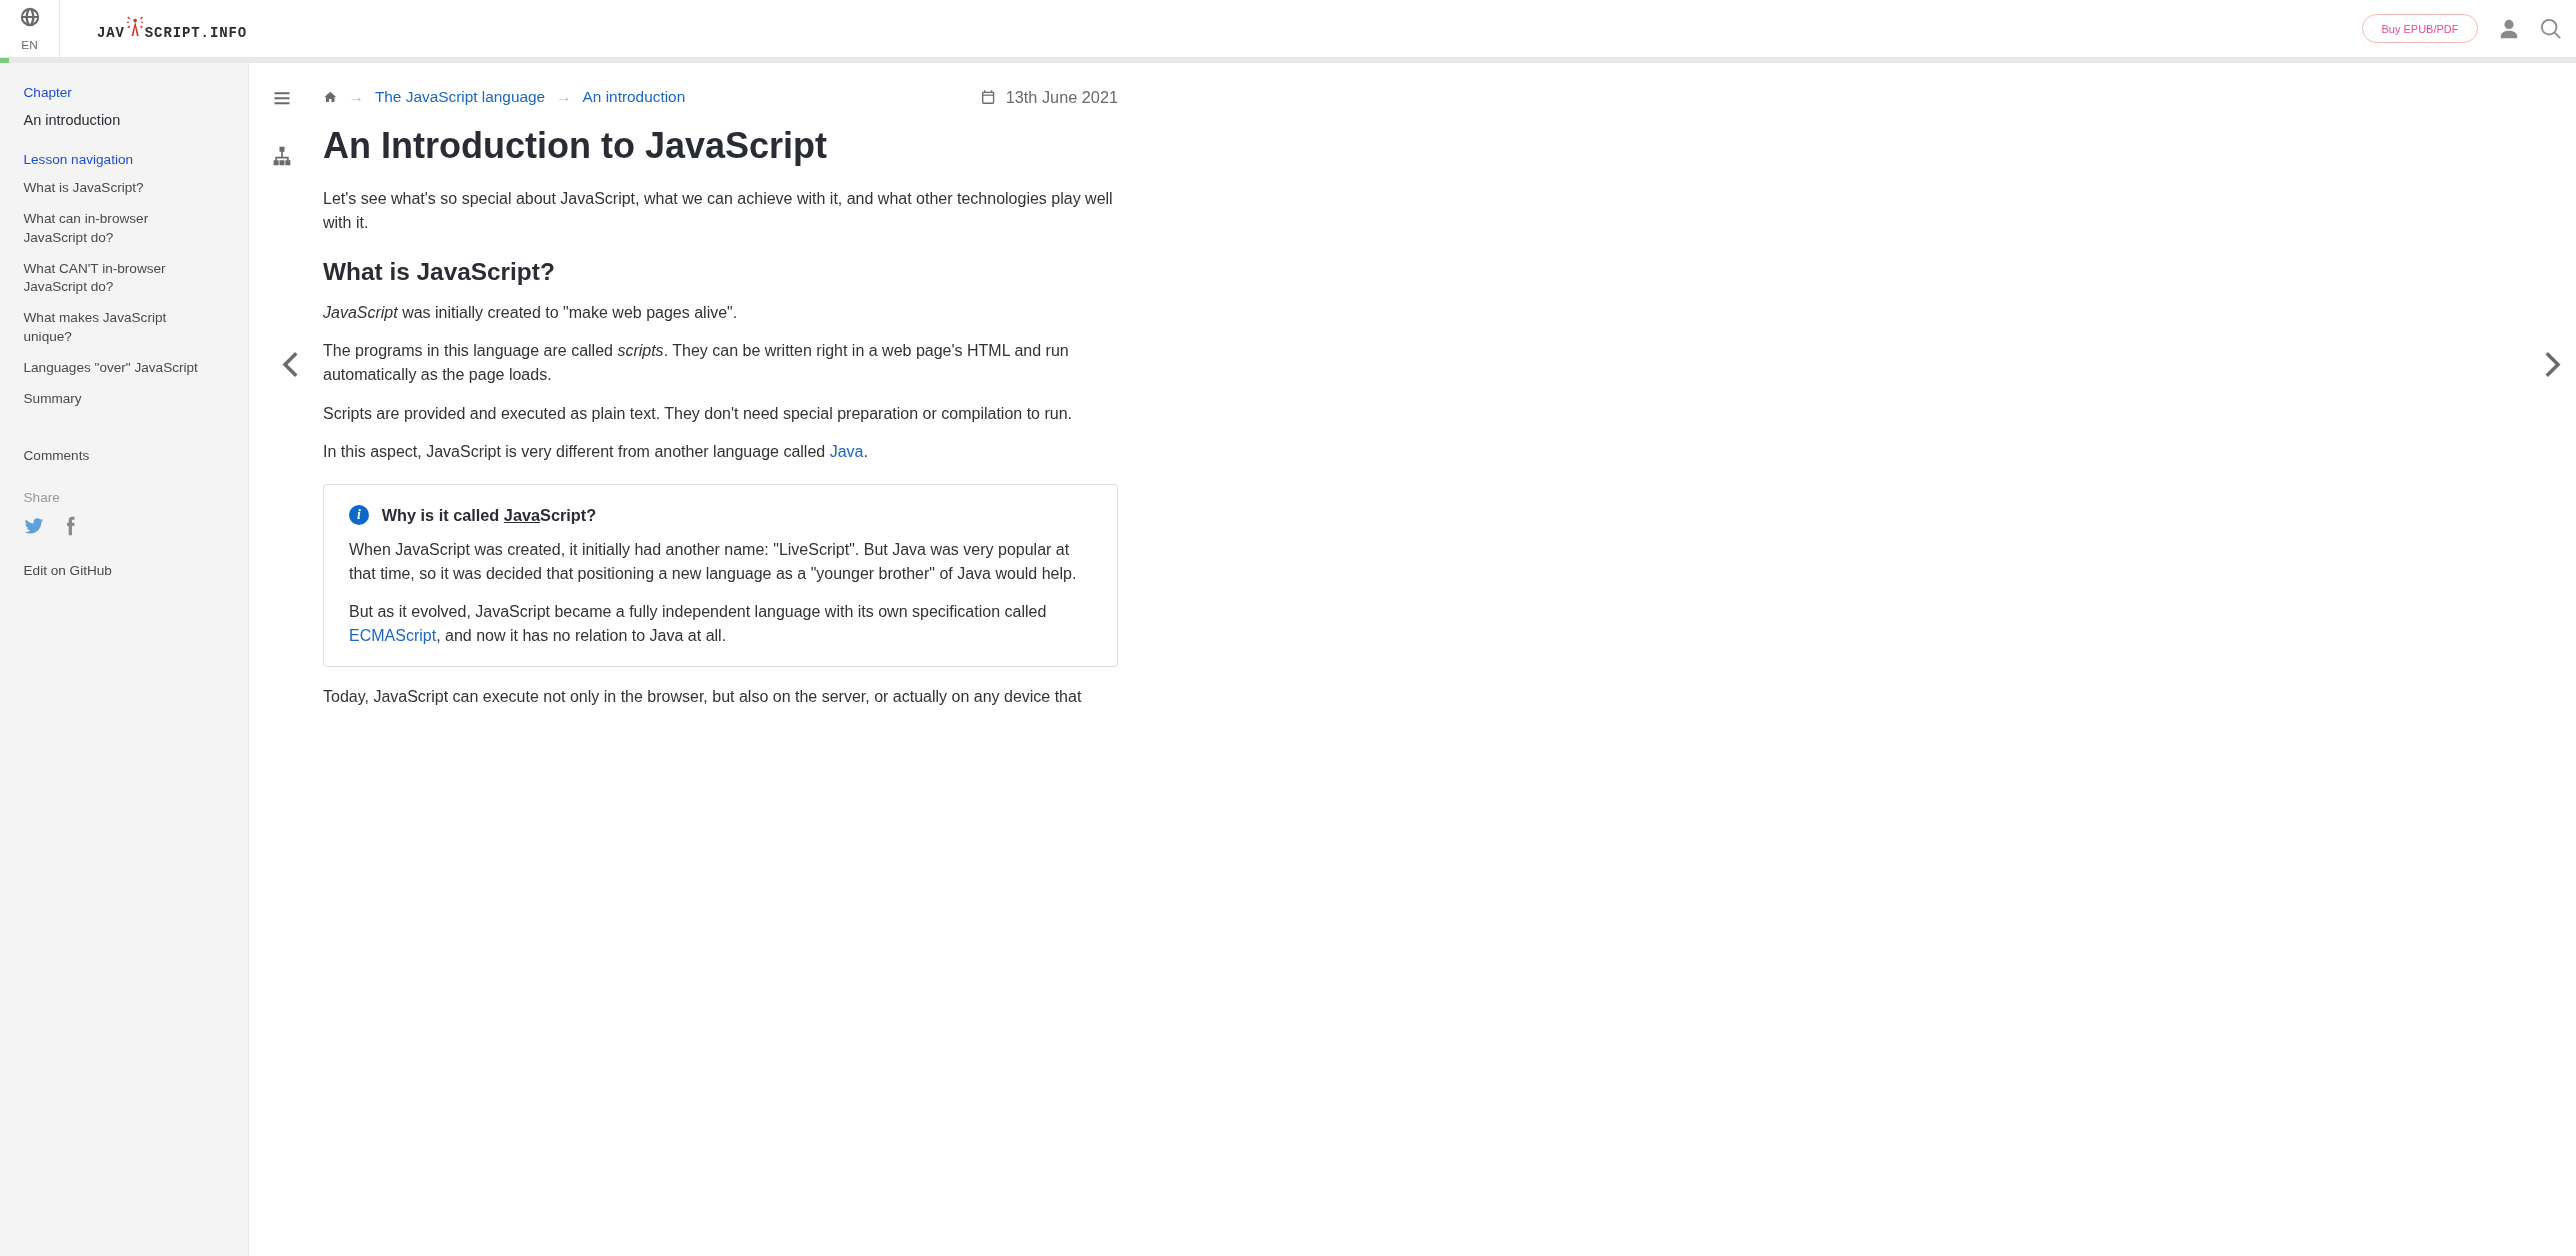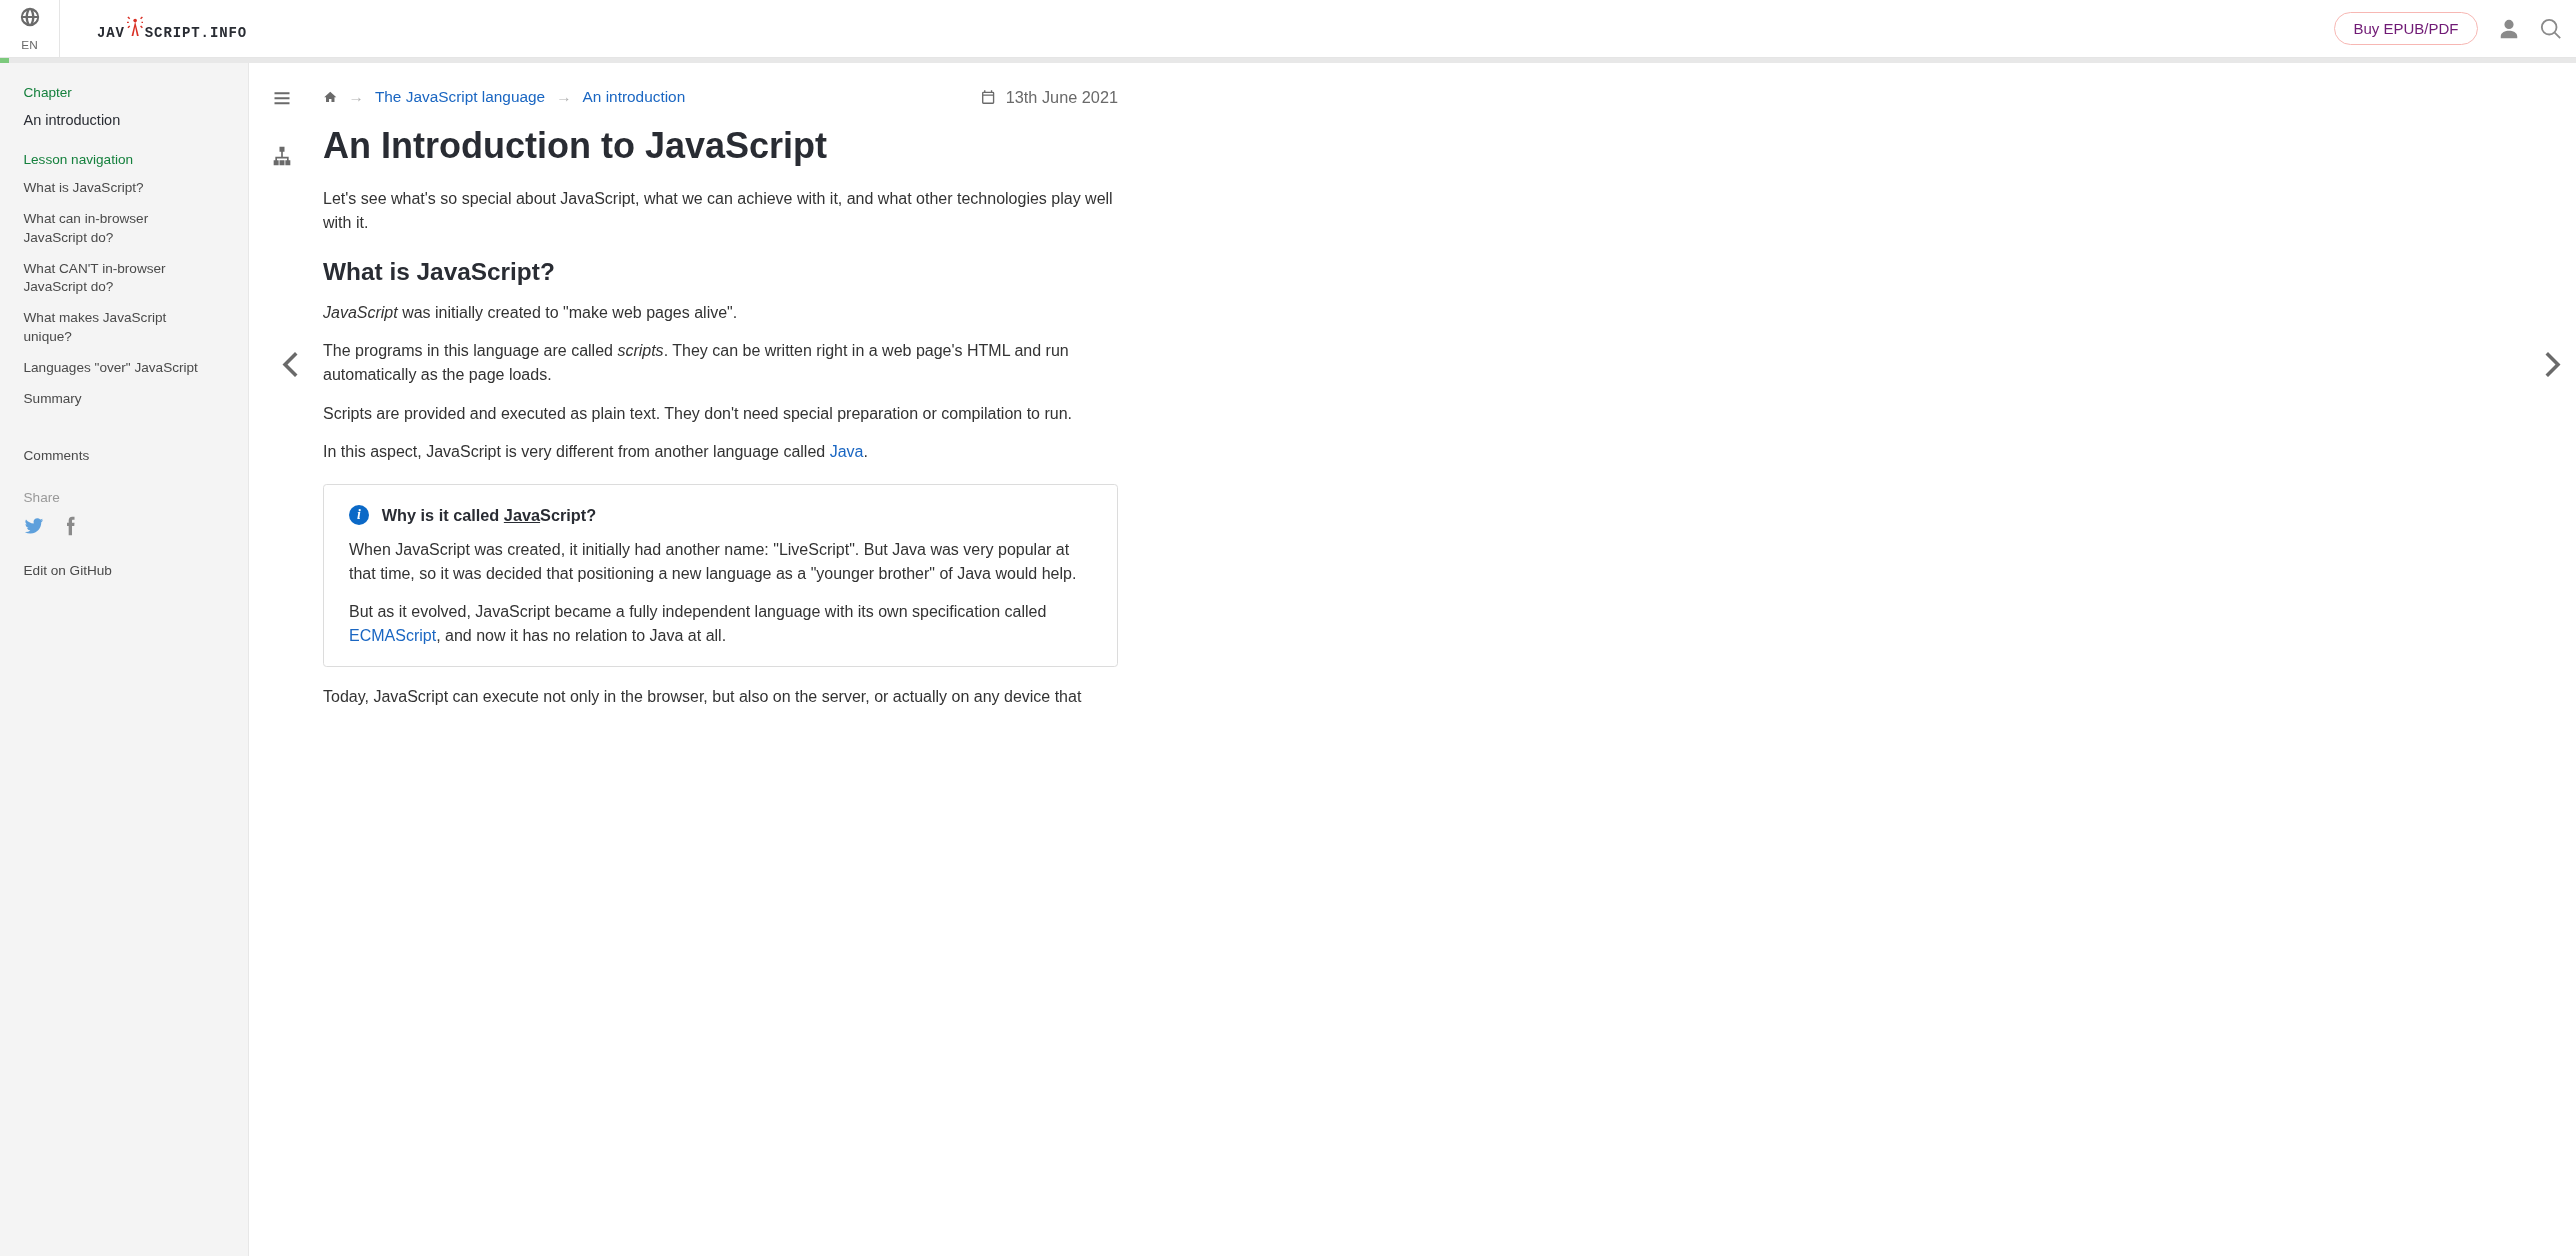--- a/index.html
+++ b/index.html
@@ -33,42 +33,42 @@
   font-size: 14px;
   letter-spacing: 0.9px;
   display: flex;
   align-items: flex-end;
   cursor: pointer;
 }
 .logo .tower { color: #d93025; margin: 0 1.8px; position: relative; top: -0.9px; }
 .header-spacer { flex: 1; }
 .buy-btn {
   border: 0.9px solid #f7b7b3;
-  color: #701a75;
+  color: #ec4899;
   border-radius: 18px;
   padding: 7.2px 18px;
-  font-size: 15px;
+  font-size: 11px;
   cursor: pointer;
   background: #fff;
 }
 .header-icon { width: 22px; height: 22px; margin-left: 20px; cursor: pointer; fill: #8a8a8a; }
 
 .progress { height: 4.5px; background: #e8e8e8; width: 100%; }
 .progress .bar { height: 4.5px; background: #7cc97c; width: 9px; }
 
 .body-wrap { display: flex; flex: 1; min-height: 0; }
 
 .sidebar {
   width: 249px;
   background: #f4f4f4;
   border-right: 0.9px solid #e7e7e7;
   padding: 22px 23.5px;
   overflow-y: auto;
 }
-.sidebar .sec-label { color: #15803d; font-size: 13.6px; margin-bottom: 12.7px; }
+.sidebar .sec-label { color: #1d4ed8; font-size: 13.6px; margin-bottom: 12.7px; }
 .sidebar .chapter-link { color: #292c33; font-size: 14.5px; margin-bottom: 23.5px; cursor: pointer; }
 .sidebar .nav-list { list-style: none; }
 .sidebar .nav-list li { color: #4a4a4a; font-size: 13.6px; line-height: 1.35; margin-bottom: 12.7px; cursor: pointer; max-width: 190px; }
 .sidebar .comments { margin-top: 40px; color: #4a4a4a; font-size: 13.6px; cursor: pointer; }
 .sidebar .share-label { margin-top: 27px; color: #9a9a9a; font-size: 13.6px; margin-bottom: 11px; }
 .share-icons { display: flex; gap: 20px; }
 .share-icons svg { width: 20px; height: 20px; fill: #5ea0dc; cursor: pointer; }
 .share-icons .fb { fill: #8a8a8a; width: 12.7px; }
 .edit-link { margin-top: 27px; font-size: 13.6px; color: #4a4a4a; cursor: pointer; }
 

